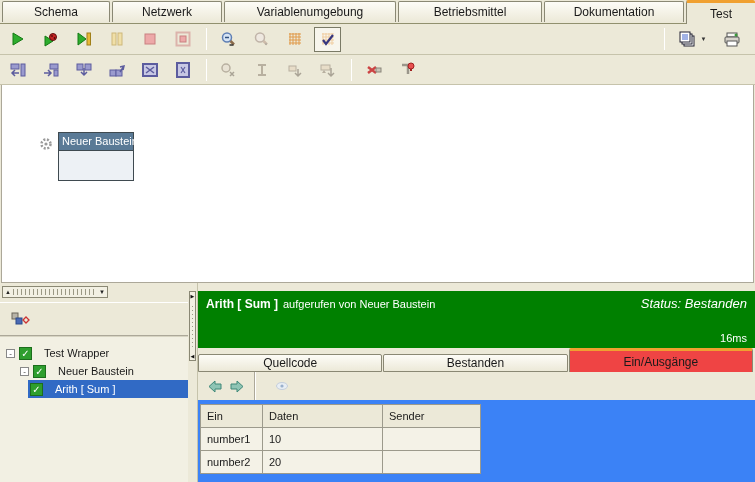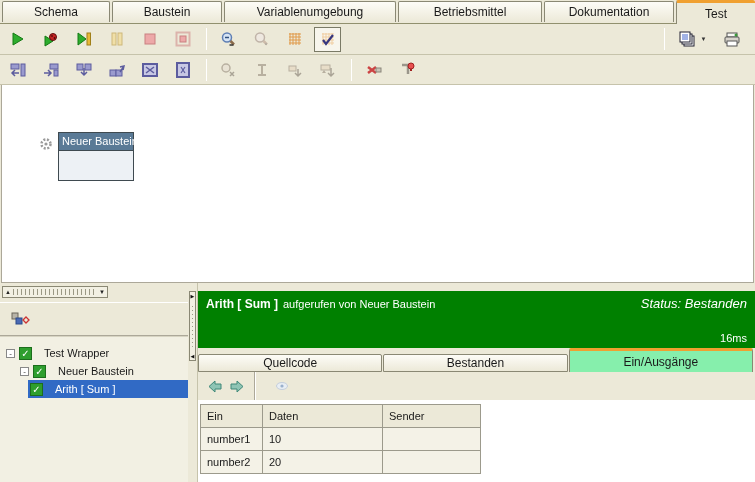--- a/index.html
+++ b/index.html
@@ -5,21 +5,21 @@
   * { margin:0; padding:0; box-sizing:border-box; }
   html,body { width:755px; height:482px; overflow:hidden; }
   body { font-family:"Liberation Sans","DejaVu Sans",sans-serif; font-size:11px; color:#1a1a1a; background:#ece9d8; }
   .app { width:755px; height:482px; display:flex; flex-direction:column; background:#ece9d8; }
 
   
   .tabbar { height:24px; display:flex; align-items:center; padding-left:2px; border-bottom:1px solid #91906e; background:#ece9d8; }
   .tab { height:21px; display:flex; align-items:center; justify-content:center; font-size:12px;
          border:1px solid #8a8874; border-bottom:none; border-radius:2px 2px 0 0;
          background:linear-gradient(#fdfcf7,#ece9d8); margin-right:2px; cursor:default; }
-  .tab.t0{width:108px}.tab.t1{width:110px}.tab.t2{width:172px}.tab.t3{width:144px}.tab.t4{width:130px}
+  .tab.t0{width:108px}.tab.t1{width:110px}.tab.t2{width:172px}.tab.t3{width:144px}.tab.t4{width:140px}
   .tab.active { flex:1; margin-right:0; height:24px; margin-bottom:-1px; border-top:3px solid #f0a030;
                 border-left:1px solid #8a8874; border-right:none; background:#ece9d8; }
 
   
   .toolbar { display:flex; align-items:center; background:#ece9d8; border-bottom:1px solid #c6c3ab; padding:2px 4px; }
   .tb1 { height:31px; }
   .tb2 { height:30px; }
   .tbtn { width:27px; height:25px; display:flex; align-items:center; justify-content:center; border:1px solid transparent; background:transparent; margin-right:6px; }
   .tbtn.pressed { border:1px solid #7a7a66; background:#f7f5ec; }
   .tsep { width:1px; height:22px; background:#aca899; border-right:1px solid #fff; margin:0 8px 0 4px; }
@@ -55,44 +55,44 @@
   .right-panel { flex:1; display:flex; flex-direction:column; border-left:1px solid #c6c3ab; padding-top:8px; min-width:0; }
   .status-hd { height:57px; background:#008000; color:#fff; position:relative; padding:5px 8px; }
   .status-hd .line1 { display:flex; align-items:baseline; }
   .status-hd .ttl { font-weight:bold; font-size:12px; margin-right:5px; }
   .status-hd .sub { font-size:11px; }
   .status-hd .stat { margin-left:auto; font-size:13px;font-style:italic; }
   .status-hd .dur { position:absolute; right:8px; bottom:4px; font-size:11px; }
 
   .subtabs { height:24px; display:flex; align-items:flex-end; }
   .stab { flex:1; height:18px; border:1px solid #8a8874; border-radius:2px 2px 0 0; background:linear-gradient(#fdfcf7,#ece9d8); display:flex; align-items:center; justify-content:center; font-size:12px; margin-right:1px; }
-  .stab.active { height:24px; border-top:3px solid #f0a030; border-bottom:none; background:#86efac; margin-right:2px; }
+  .stab.active { height:24px; border-top:3px solid #f0a030; border-bottom:none; background:#ef4444; margin-right:2px; }
 
   .navbar { height:28px; display:flex; align-items:center; }
   .nav-group { height:28px; display:flex; align-items:center; padding:0 6px; border-right:1px solid #aca899; box-shadow:1px 0 0 #fff; }
   .nbtn { width:22px; height:22px; display:flex; align-items:center; justify-content:center; border:none; background:transparent; }
   .eye-btn { margin-left:16px; }
 
-  .tables { flex:1; display:flex; padding:4px 0 0 2px; gap:33px; background:#ffffff; }
+  .tables { flex:1; display:flex; padding:4px 0 0 2px; gap:33px; background:#3b82f6; }
   table { border-collapse:collapse; table-layout:fixed; align-self:flex-start; }
   th,td { border:1px solid #9c9a8c; font-weight:normal; text-align:left; padding:4px 6px; height:23px; font-size:11px; overflow:hidden; white-space:nowrap; }
   th { background:#ece9d8; }
   td { background:#f4f2e7; }
   .t-in col:nth-child(1){width:62px}.t-in col:nth-child(2){width:120px}.t-in col:nth-child(3){width:98px}
   .t-out col:nth-child(1){width:50px}.t-out col:nth-child(2){width:120px}.t-out col:nth-child(3){width:112px}
   svg { display:block; }
 </style>
 </head>
 <body>
 
 <div class="app">
 
   <div class="tabbar">
     <div class="tab t0">Schema</div>
-    <div class="tab t1">Baustein</div>
+    <div class="tab t1">Netzwerk</div>
     <div class="tab t2">Variablenumgebung</div>
     <div class="tab t3">Betriebsmittel</div>
     <div class="tab t4">Dokumentation</div>
     <div class="tab active">Test</div>
   </div>
 
   <div class="toolbar tb1">
     <button class="tbtn">
         <span>
           <svg width="16" height="16">

